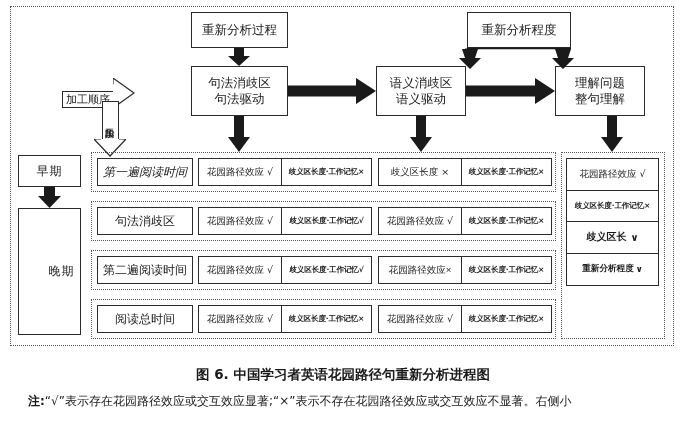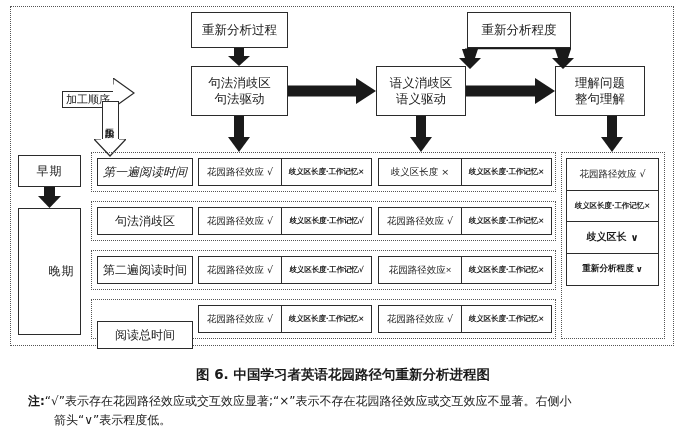--- a/index.html
+++ b/index.html
@@ -246,21 +246,21 @@
   <div class="cell inter" style="width:90px;">歧义区长度·工作记忆√</div>
 </div>
 
 <div class="cellgrid" style="left:378px; top:256px; width:174px; height:28px;">
   <div class="cell eff" style="width:84px;font-family:Liberation Mono, monospace;">花园路径效应×</div>
   <div class="cell inter" style="width:90px;">歧义区长度·工作记忆×</div>
 </div>
 
 <div class="rowgroup" style="left:91px; top:299px; width:465px; height:40px;"></div>
 
-<div class="box measure-box" style="left:97px; top:305px; width:96px; height:28px;margin-top:16px;">
+<div class="box measure-box" style="left:97px; top:305px; width:96px; height:28px;">
   <span class="ln">阅读总时间</span>
 </div>
 
 <div class="cellgrid" style="left:198px; top:305px; width:174px; height:28px;">
   <div class="cell eff" style="width:84px;">花园路径效应 √</div>
   <div class="cell inter" style="width:90px;">歧义区长度·工作记忆×</div>
 </div>
 
 <div class="cellgrid" style="left:378px; top:305px; width:174px; height:28px;">
   <div class="cell eff" style="width:84px;">花园路径效应 √</div>
@@ -334,14 +334,13 @@
   <g>
     <rect x="44" y="187" width="11" height="11" fill="#1a1a1a"></rect>
     <polygon points="38,196 61,196 49.5,208" fill="#1a1a1a"></polygon>
   </g>
 </svg>
 
 <div id="caption">图 6. 中国学习者英语花园路径句重新分析进程图</div>
 
 <div id="note">
   <span class="lbl">注:</span><span>“√”表示存在花园路径效应或交互效应显著;“×”表示不存在花园路径效应或交互效应不显著。右侧小</span>
-  <span class="l2">箭头“∨”表示程度低。</span>
 </div>
 
 </body></html>

